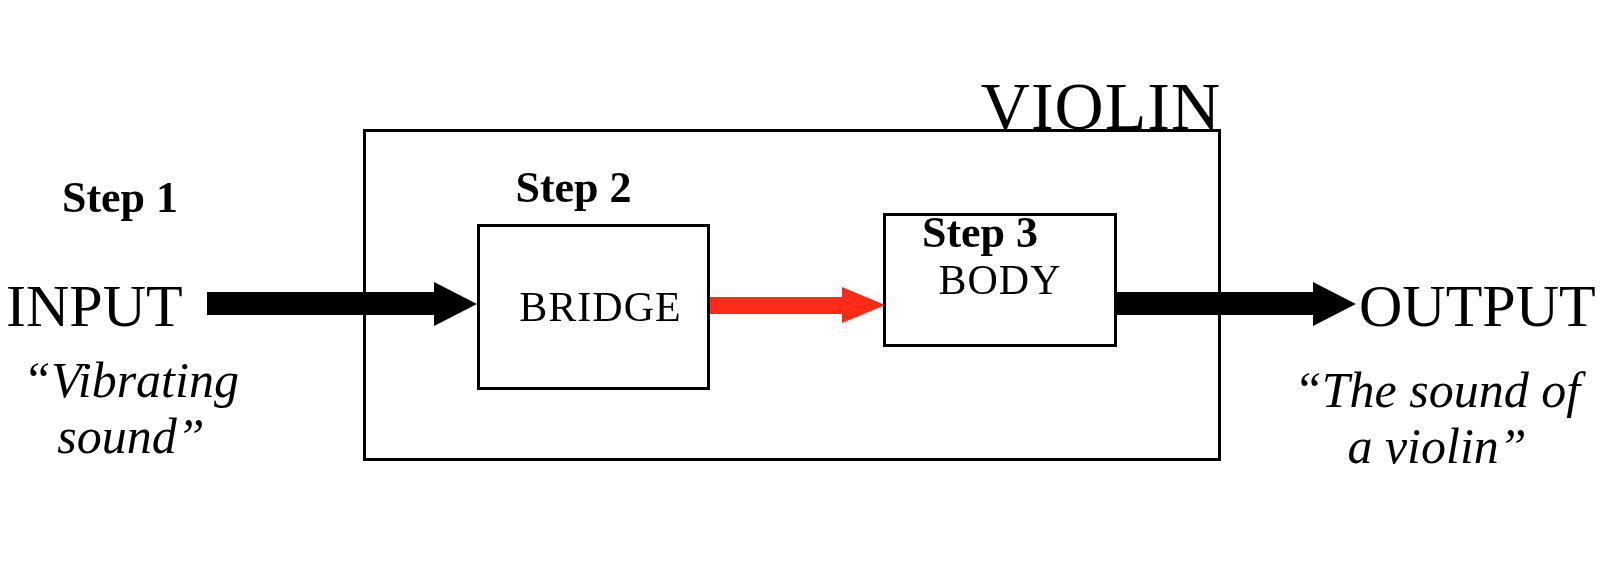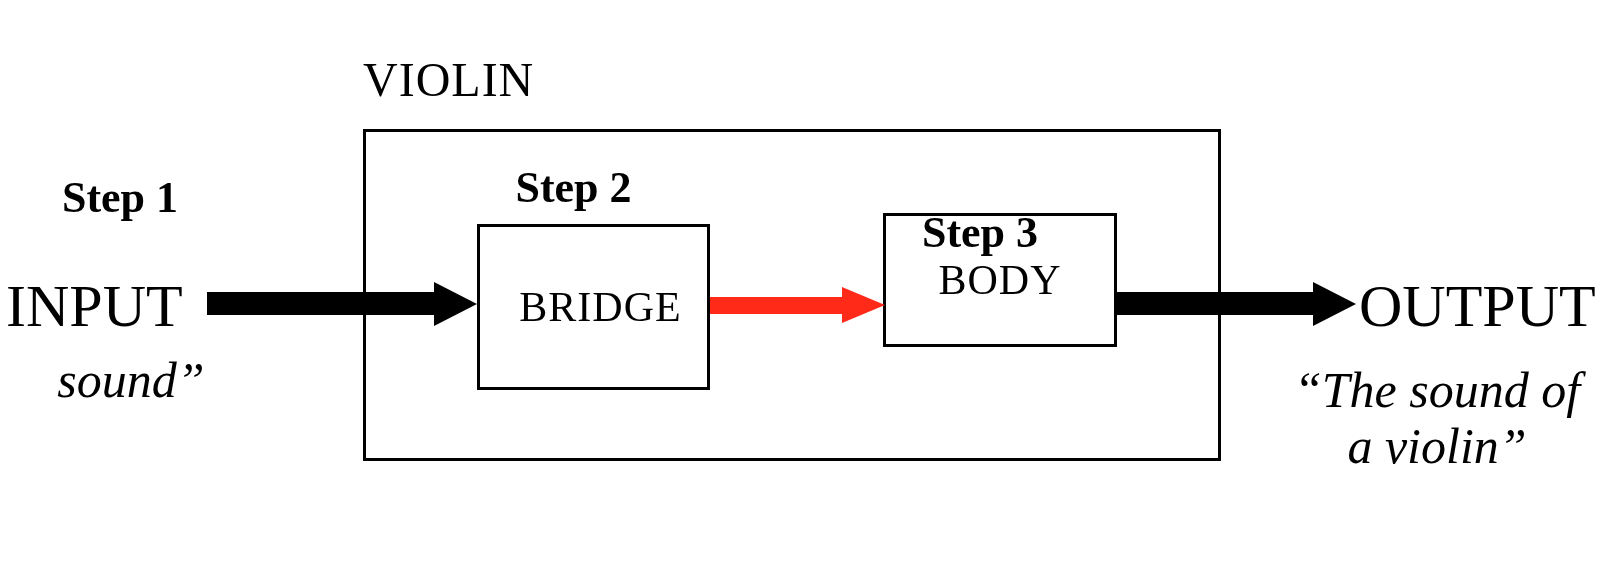--- a/index.html
+++ b/index.html
@@ -12,23 +12,23 @@
   .stage {
     position: relative;
     width: 1616px; height: 580px;
     background:
       radial-gradient(ellipse 130% 170% at 50% 42%, #ffffff 55%, #ebebeb 100%);
   }
 
   
   .violin-title {
     position: absolute;
-    left: 363px; top: 56px; width: 858px;
-    text-align: left;
-    font-size: 48px; line-height: 1;
+    left: 363px; top: 72px; width: 858px;
+    text-align: right;
+    font-size: 68px; line-height: 1;
     letter-spacing: 1px;
   }
 
   
   .outer-box {
     position: absolute;
     left: 363px; top: 129px; width: 858px; height: 332px;
     border: 3px solid #000;
     background: #fff;
     box-sizing: border-box;
@@ -113,20 +113,21 @@
   <div class="violin-title">VIOLIN</div>
 
   <div class="outer-box"></div>
 
   <div class="step step-1">Step 1</div>
   <div class="step step-2">Step 2</div>
   <div class="step step-3">Step 3</div>
 
   <div class="io-label input-label">INPUT</div>
   <div class="quote input-quote">
+    <div>“Vibrating</div>
     <div>sound”</div>
   </div>
 
   <div class="arrow arrow-input">
     <div class="shaft" style="background-color: rgb(0, 0, 0);"></div>
     <div class="head" style="border-left-color: rgb(0, 0, 0);"></div>
   </div>
 
   <div class="inner-box bridge-box">
     <span>BRIDGE</span>

